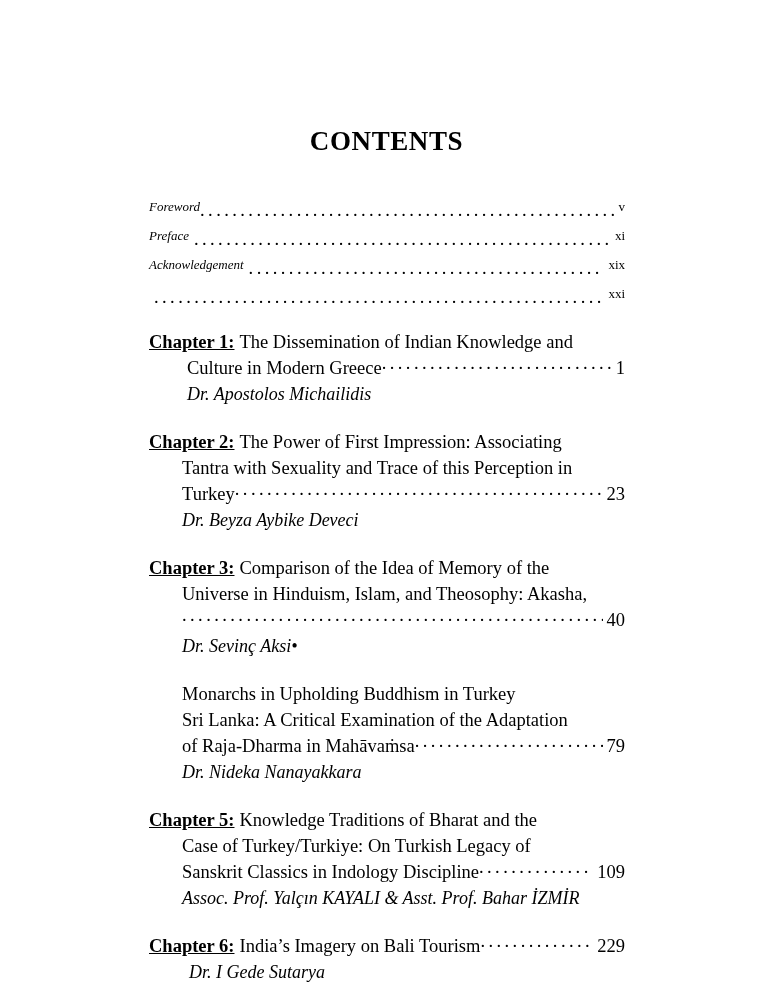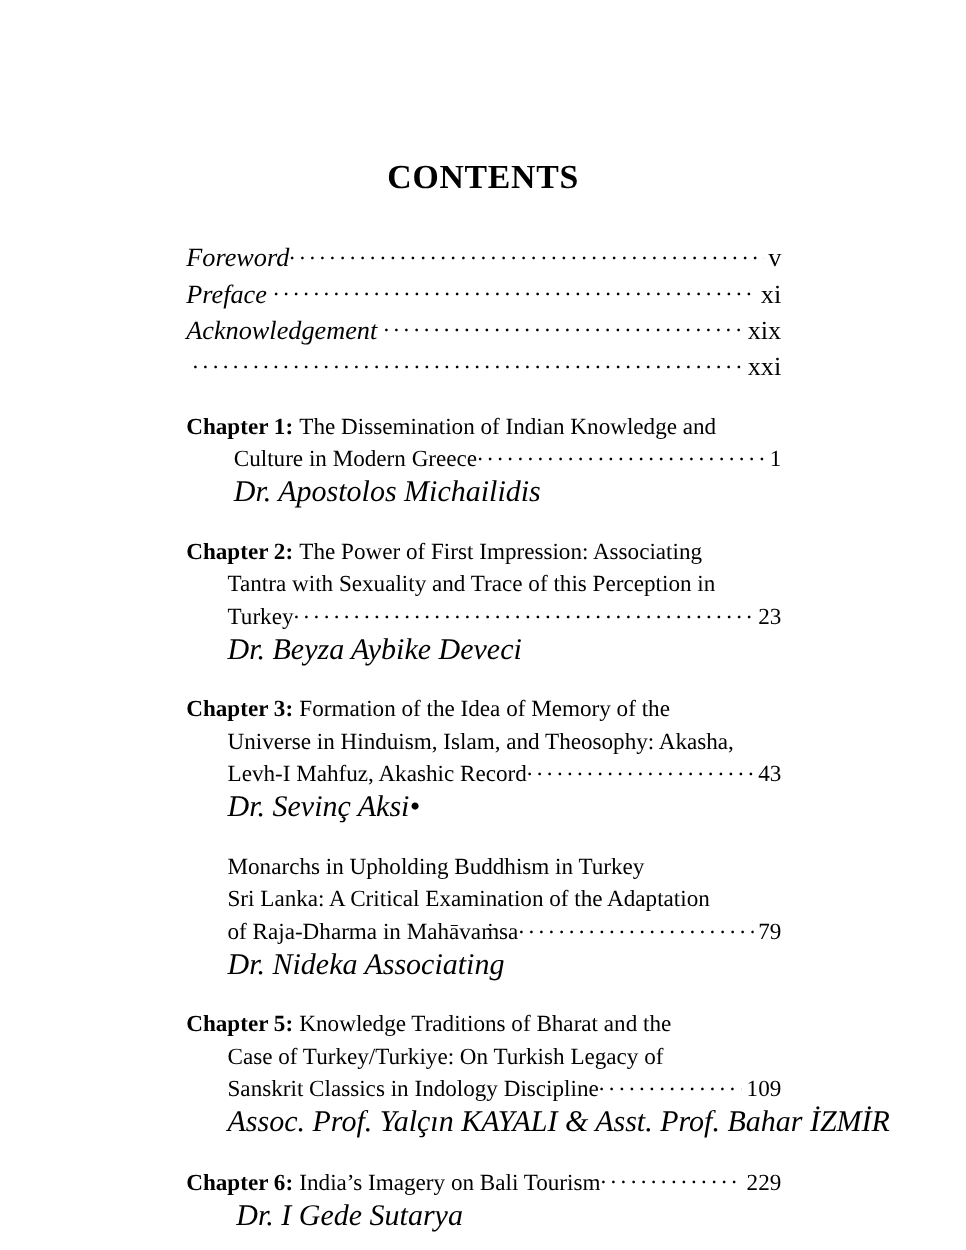--- a/index.html
+++ b/index.html
@@ -41,23 +41,23 @@
   .toc-body {
     position: absolute;
     top: 192px;
     left: 149px;
     width: 476px;
   }
 
   
   .front-row {
     display: flex;
-    align-items: flex-start;
+    align-items: flex-end;
     font-style: italic;
-    font-size: 21px;
+    font-size: 13px;
     line-height: 29px;
     white-space: nowrap;
   }
   .front-row .fm-label { flex: 0 0 auto; }
   .front-row .fm-gap-tight { flex: 0 0 auto; width: 0px; }
   .front-row .fm-gap { flex: 0 0 auto; width: 5px; }
 
   
   .leader {
     flex: 1 1 auto;
@@ -94,35 +94,36 @@
   .chapter-block.first { margin-top: 21px; }
 
   .ch-line {
     display: flex;
     align-items: baseline;
     white-space: nowrap;
   }
   .ch-label {
     font-weight: bold;
     flex: 0 0 auto;
+    text-decoration: underline;
   }
   .ch-label-gap { flex: 0 0 auto; width: 5px; }
   .ch-text { flex: 0 0 auto; }
 
   .ch-cont {
     display: flex;
     align-items: flex-start;
     white-space: nowrap;
   }
   .ch-indent-38 { flex: 0 0 auto; width: 38px; }
   .ch-indent-33 { flex: 0 0 auto; width: 33px; }
 
   .ch-author {
     font-style: italic;
-    font-size: 24px;
+    font-size: 18px;
     line-height: 26px;
     padding-left: 38px;
     white-space: nowrap;
   }
   .ch-author.ind33 { padding-left: 33px; }
   .ch-author.ind40 { padding-left: 40px; }
   .gap-none { flex: 0 0 auto; width: 0px; }
 </style>
 </head>
 <body>
@@ -193,53 +194,52 @@
         <span class="leader"></span>
         <span class="pagenum">23</span>
       </div>
       <div class="ch-author ind33">Dr. Beyza Aybike Deveci</div>
     </div>
 
     <div class="chapter-block">
       <div class="ch-line">
         <span class="ch-label">Chapter 3:</span>
         <span class="ch-label-gap"></span>
-        <span class="ch-text">Formation of the Idea of Memory of the</span>
+        <span class="ch-text">Comparison of the Idea of Memory of the</span>
       </div>
       <div class="ch-cont">
         <span class="ch-indent-33"></span>
         <span class="ch-text">Universe in Hinduism, Islam, and Theosophy: Akasha,</span>
       </div>
       <div class="ch-cont">
         <span class="ch-indent-33"></span>
-        <span class="ch-text">Levh-I Mahfuz, Akashic Record</span>
         <span class="gap-none"></span>
         <span class="leader"></span>
-        <span class="pagenum">43</span>
+        <span class="pagenum">40</span>
       </div>
       <div class="ch-author ind33">Dr. Sevinç Aksi•</div>
     </div>
 
     <div class="chapter-block">
       <div class="ch-cont">
         <span class="ch-indent-33"></span>
         <span class="ch-text">Monarchs in Upholding Buddhism in Turkey</span>
       </div>
       <div class="ch-cont">
         <span class="ch-indent-33"></span>
         <span class="ch-text">Sri Lanka: A Critical Examination of the Adaptation</span>
       </div>
       <div class="ch-cont">
         <span class="ch-indent-33"></span>
         <span class="ch-text">of Raja-Dharma in Mahāvaṁsa</span>
         <span class="fm-gap"></span>
         <span class="leader"></span>
         <span class="pagenum">79</span>
       </div>
-      <div class="ch-author ind33">Dr. Nideka Associating</div>
+      <div class="ch-author ind33">Dr. Nideka Nanayakkara</div>
     </div>
 
     <div class="chapter-block">
       <div class="ch-line">
         <span class="ch-label">Chapter 5:</span>
         <span class="ch-label-gap"></span>
         <span class="ch-text">Knowledge Traditions of Bharat and the</span>
       </div>
       <div class="ch-cont">
         <span class="ch-indent-33"></span>

